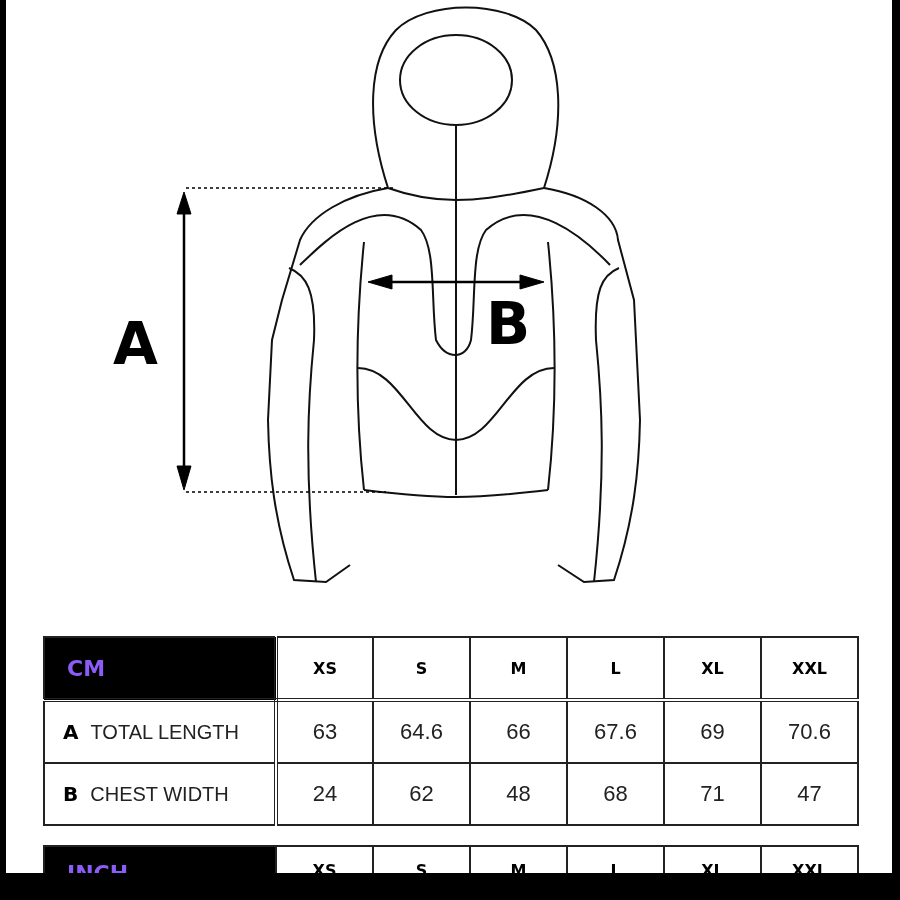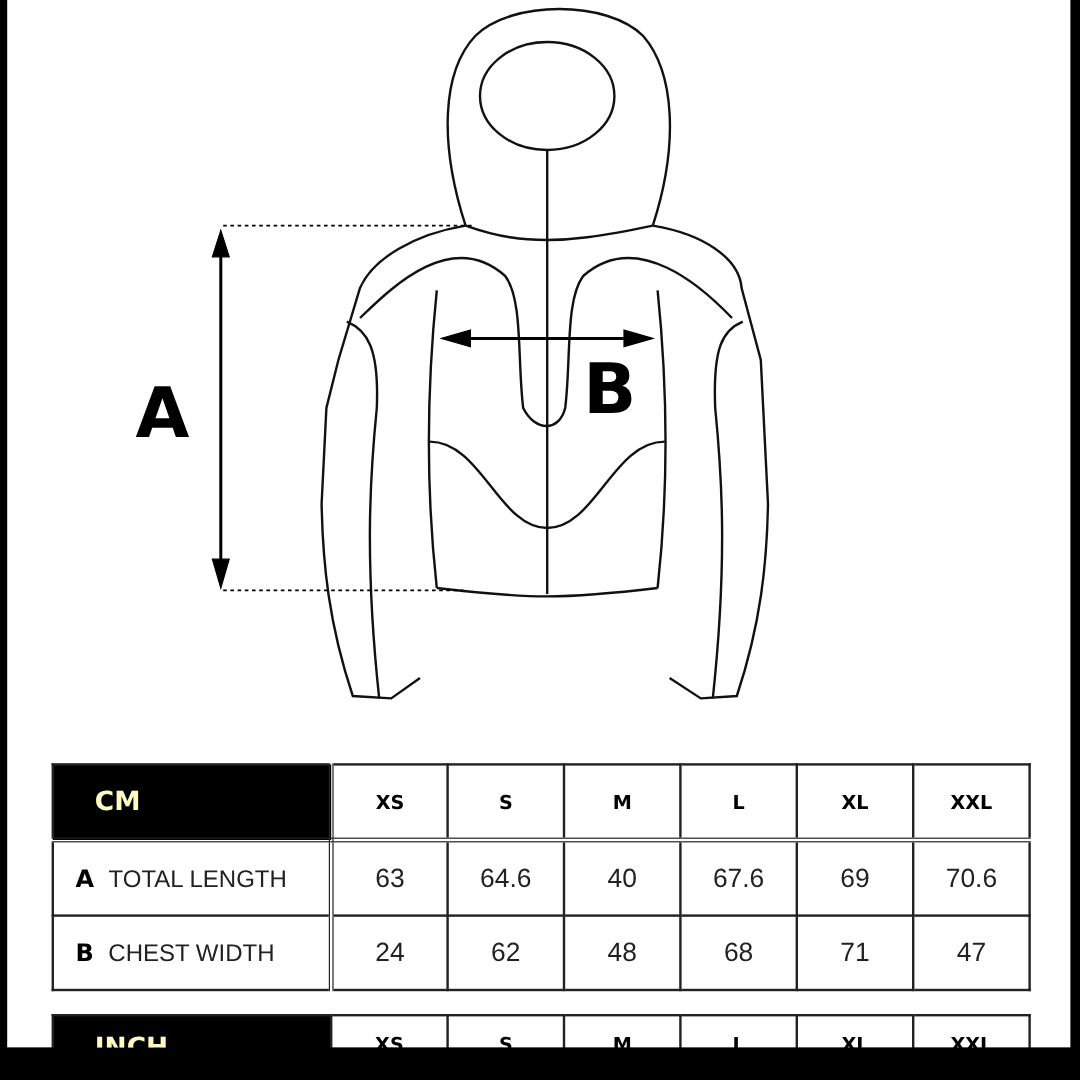--- a/index.html
+++ b/index.html
@@ -5,21 +5,21 @@
   html,body{margin:0;padding:0;}
   body{width:900px;height:900px;background:#000;position:relative;overflow:hidden;font-family:"Liberation Sans",sans-serif;}
   .page{position:absolute;left:6px;top:0;width:886px;height:873px;background:#fff;}
   .diagram{position:absolute;left:0;top:0;width:886px;height:600px;}
   .lbl{position:absolute;font-family:"DejaVu Sans",sans-serif;font-weight:bold;color:#000;}
   .lblA{left:107px;top:310px;font-size:58px;}
   .lblB{left:480px;top:290px;font-size:58px;}
   table.sz{position:absolute;border-collapse:collapse;table-layout:fixed;}
   table.sz td{border:2px solid #222;text-align:center;color:#222;font-size:22px;}
   table.sz td.hd{font-family:"DejaVu Sans",sans-serif;font-weight:bold;font-size:16px;color:#000;}
-  table.sz td.unit{background:#000;color:#fef9c3;text-align:left;padding-left:34px;font-family:"DejaVu Sans",sans-serif;font-weight:bold;font-size:22px;}
+  table.sz td.unit{background:#000;color:#8b5cf6;text-align:left;padding-left:22px;font-family:"DejaVu Sans",sans-serif;font-weight:bold;font-size:22px;}
   table.sz td.rl{text-align:left;padding-left:18px;font-size:20px;}
   table.sz td.rl b{font-family:"DejaVu Sans",sans-serif;font-size:20px;margin-right:12px;color:#000;}
   .t1{left:37px;top:636px;width:816px;}
   .t1 tr.h td{height:58px;border-bottom:4px double #222;}
   .t1 tr.r td{height:58px;}
   .t1 td.sep{border-right:4px double #222;}
   .t2{left:37px;top:845px;width:816px;}
   .t2 td{height:58px;vertical-align:top;}
   .bottombar{position:absolute;left:0;top:873px;width:900px;height:27px;background:#000;}
 </style>
@@ -88,21 +88,21 @@
       <td class="hd">S</td>
       <td class="hd">M</td>
       <td class="hd">L</td>
       <td class="hd">XL</td>
       <td class="hd">XXL</td>
     </tr>
     <tr class="r">
       <td class="rl sep"><b>A</b><span>TOTAL LENGTH</span></td>
       <td>63</td>
       <td>64.6</td>
-      <td>40</td>
+      <td>66</td>
       <td>67.6</td>
       <td>69</td>
       <td>70.6</td>
     </tr>
     <tr class="r">
       <td class="rl sep"><b>B</b><span>CHEST WIDTH</span></td>
       <td>24</td>
       <td>62</td>
       <td>48</td>
       <td>68</td>

